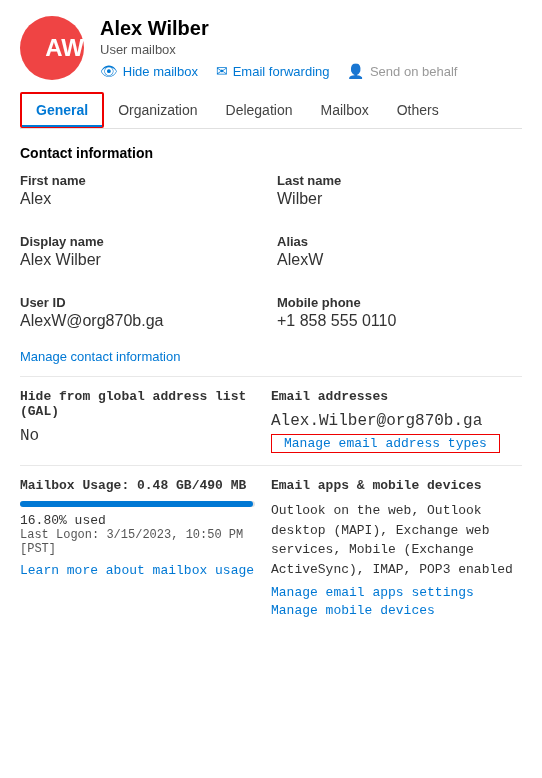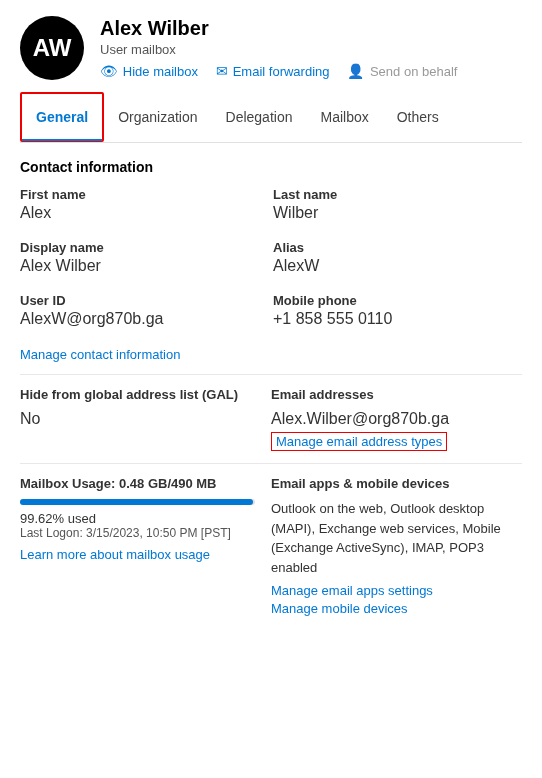--- a/index.html
+++ b/index.html
@@ -10,71 +10,71 @@
       color: #333;
       width: 542px;
       min-height: 778px;
     }
     .container { padding: 16px 20px; }
 
     
     .header { display: flex; align-items: center; gap: 16px; margin-bottom: 12px; }
     .avatar {
       width: 64px; height: 64px; border-radius: 50%;
-      background: #000000; color: #fff;
-      display: flex; align-items: center; justify-content: center;
+      background: #ef4444; color: #fff;
+      display: flex; align-items: center; justify-content: flex-end;
       font-size: 24px; font-weight: 600; flex-shrink: 0;
     }
     .header-info { display: flex; flex-direction: column; gap: 2px; }
     .header-name { font-size: 20px; font-weight: 700; color: #000; }
     .header-subtitle { font-size: 13px; color: #555; }
     .header-actions { display: flex; gap: 18px; margin-top: 4px; flex-wrap: wrap; }
     .header-action {
       display: flex; align-items: center; gap: 5px;
       color: #0078d4; font-size: 13px; cursor: pointer; text-decoration: none;
     }
     .header-action-icon { font-size: 14px; }
     .header-action.disabled { color: #999; cursor: default; }
 
     
     .tabs { display: flex; gap: 0; border-bottom: 1px solid #e0e0e0; margin-bottom: 16px; }
     .tab {
-      padding: 15px 14px; font-size: 14px; cursor: pointer; color: #444;
+      padding: 8px 14px; font-size: 14px; cursor: pointer; color: #444;
       border: none; background: none; position: relative;
     }
     .tab.active {
       color: #0078d4; font-weight: 600;
       border: 2px solid #e00; border-radius: 2px;
     }
     .tab.active::after {
       content: ''; position: absolute; bottom: -1px; left: 0; right: 0;
       height: 2px; background: #0078d4;
     }
 
     
     .section-title { font-weight: 700; font-size: 14px; margin-bottom: 12px; color: #000; }
 
     
-    .fields-grid { display: grid; grid-template-columns: 1fr 1fr; gap: 4px; margin-bottom: 4px; }
+    .fields-grid { display: grid; grid-template-columns: 1fr 1fr; gap: 12px; margin-bottom: 4px; }
     .field-item { margin-bottom: 14px; padding-right: 12px; }
     .field-label { font-weight: 600; font-size: 13px; color: #333; margin-bottom: 2px; }
     .field-value { font-size: 16px; color: #333; }
 
     
     .link { color: #0078d4; cursor: pointer; font-size: 13px; text-decoration: none; }
     .link-outlined {
       color: #0078d4; cursor: pointer; font-size: 13px;
-      border: 1px solid #e00; padding: 1px 4px; display: inline-block;
+      border: 1px solid #e00; padding: 1px 12px; display: inline-block;
     }
 
     
     .divider { border: none; border-top: 1px solid #e8e8e8; margin: 12px 0; }
 
     
-    .two-col { display: grid; grid-template-columns: 1fr 1fr; gap: 0; }
+    .two-col { display: grid; grid-template-columns: 1fr 1fr; gap: 0; font-family: Liberation Mono, monospace; }
     .col { padding-right: 16px; }
     .col-right { padding-right: 0; }
 
     
     .usage-bar-bg { height: 6px; background: #e0e0e0; border-radius: 3px; margin: 6px 0; }
     .usage-bar-fill { height: 6px; background: #0078d4; border-radius: 3px; }
     .usage-text { font-size: 13px; color: #333; }
     .usage-sub { font-size: 12px; color: #555; margin-top: 0; }
 
     
@@ -165,21 +165,21 @@
   </div>
 
   <hr class="divider">
 
   <div class="two-col">
     <div class="col">
       <div class="field-label section-gap">Mailbox Usage: 0.48 GB/490 MB</div>
       <div class="usage-bar-bg">
         <div class="usage-bar-fill" style="width: 99%;"></div>
       </div>
-      <div class="usage-text">99.62% used</div>
+      <div class="usage-text">16.80% used</div>
       <div class="usage-sub">Last Logon: 3/15/2023, 10:50 PM [PST]</div>
       <div style="margin-top:6px;">
         <a class="link">Learn more about mailbox usage</a>
       </div>
     </div>
     <div class="col col-right">
       <div class="field-label section-gap">Email apps &amp; mobile devices</div>
       <div class="email-apps-text">Outlook on the web, Outlook desktop (MAPI), Exchange web services, Mobile (Exchange ActiveSync), IMAP, POP3 enabled</div>
       <div>
         <a class="link" style="display:block; margin-bottom:2px;">Manage email apps settings</a>

